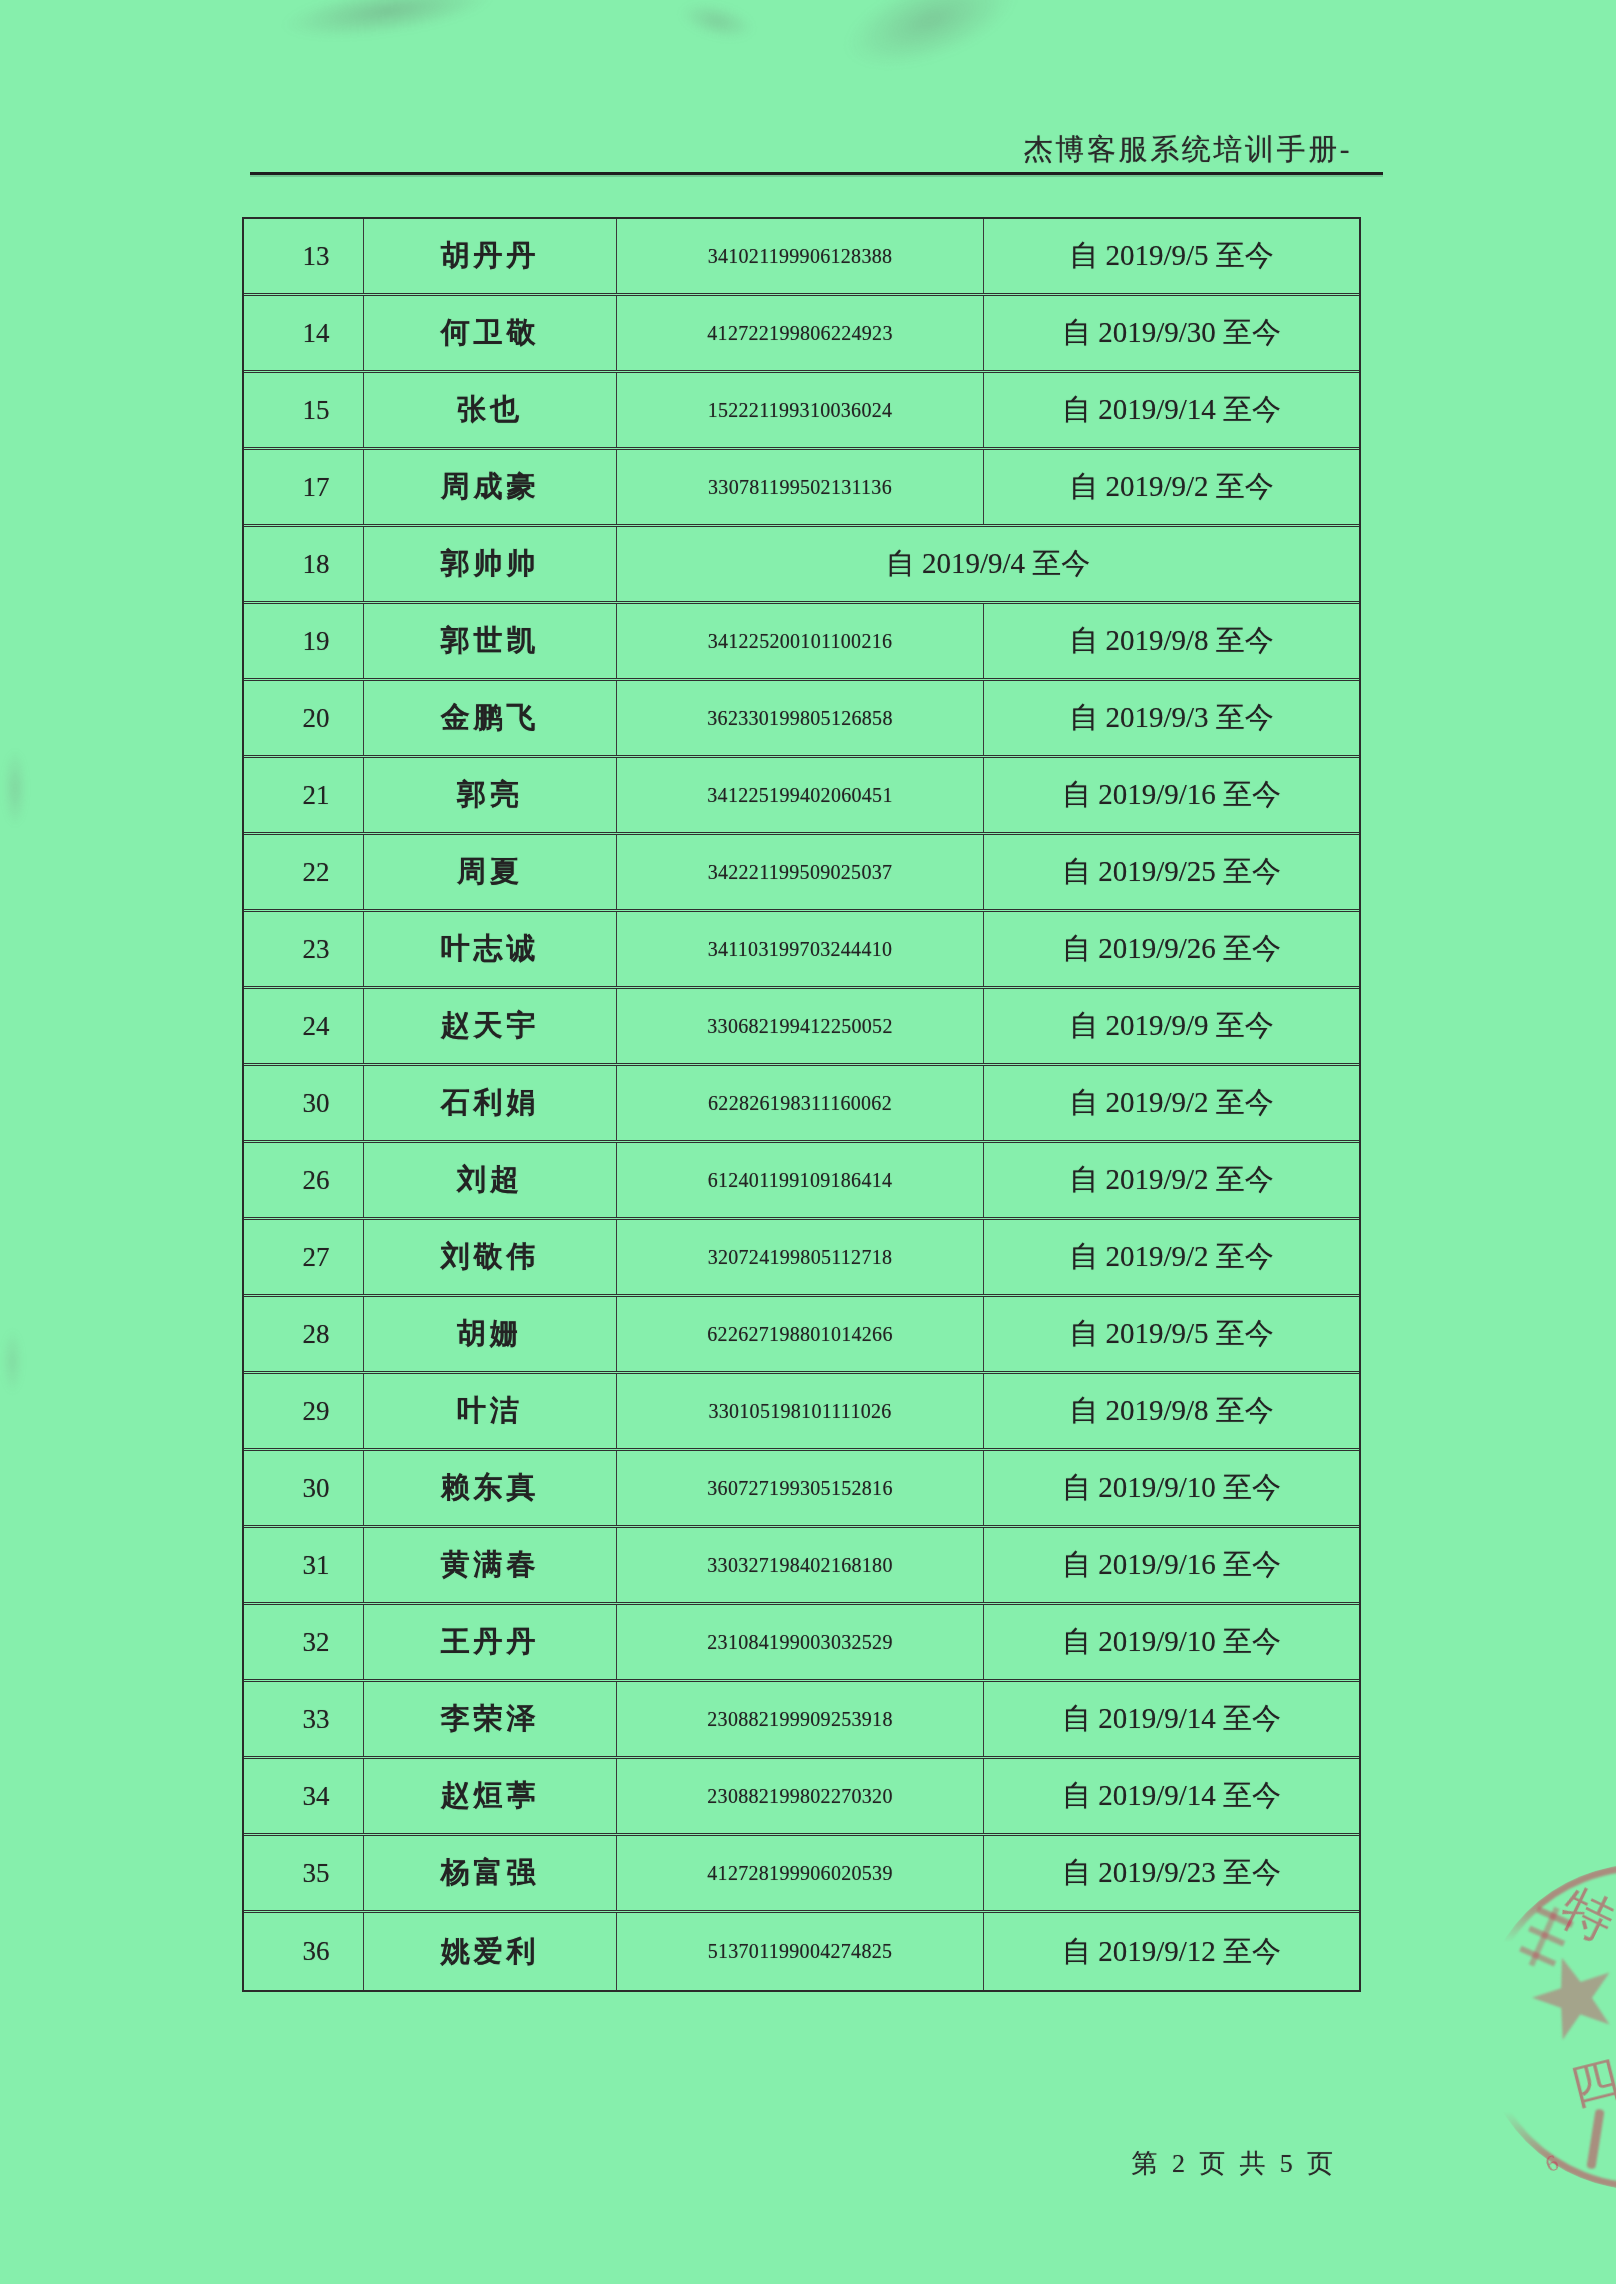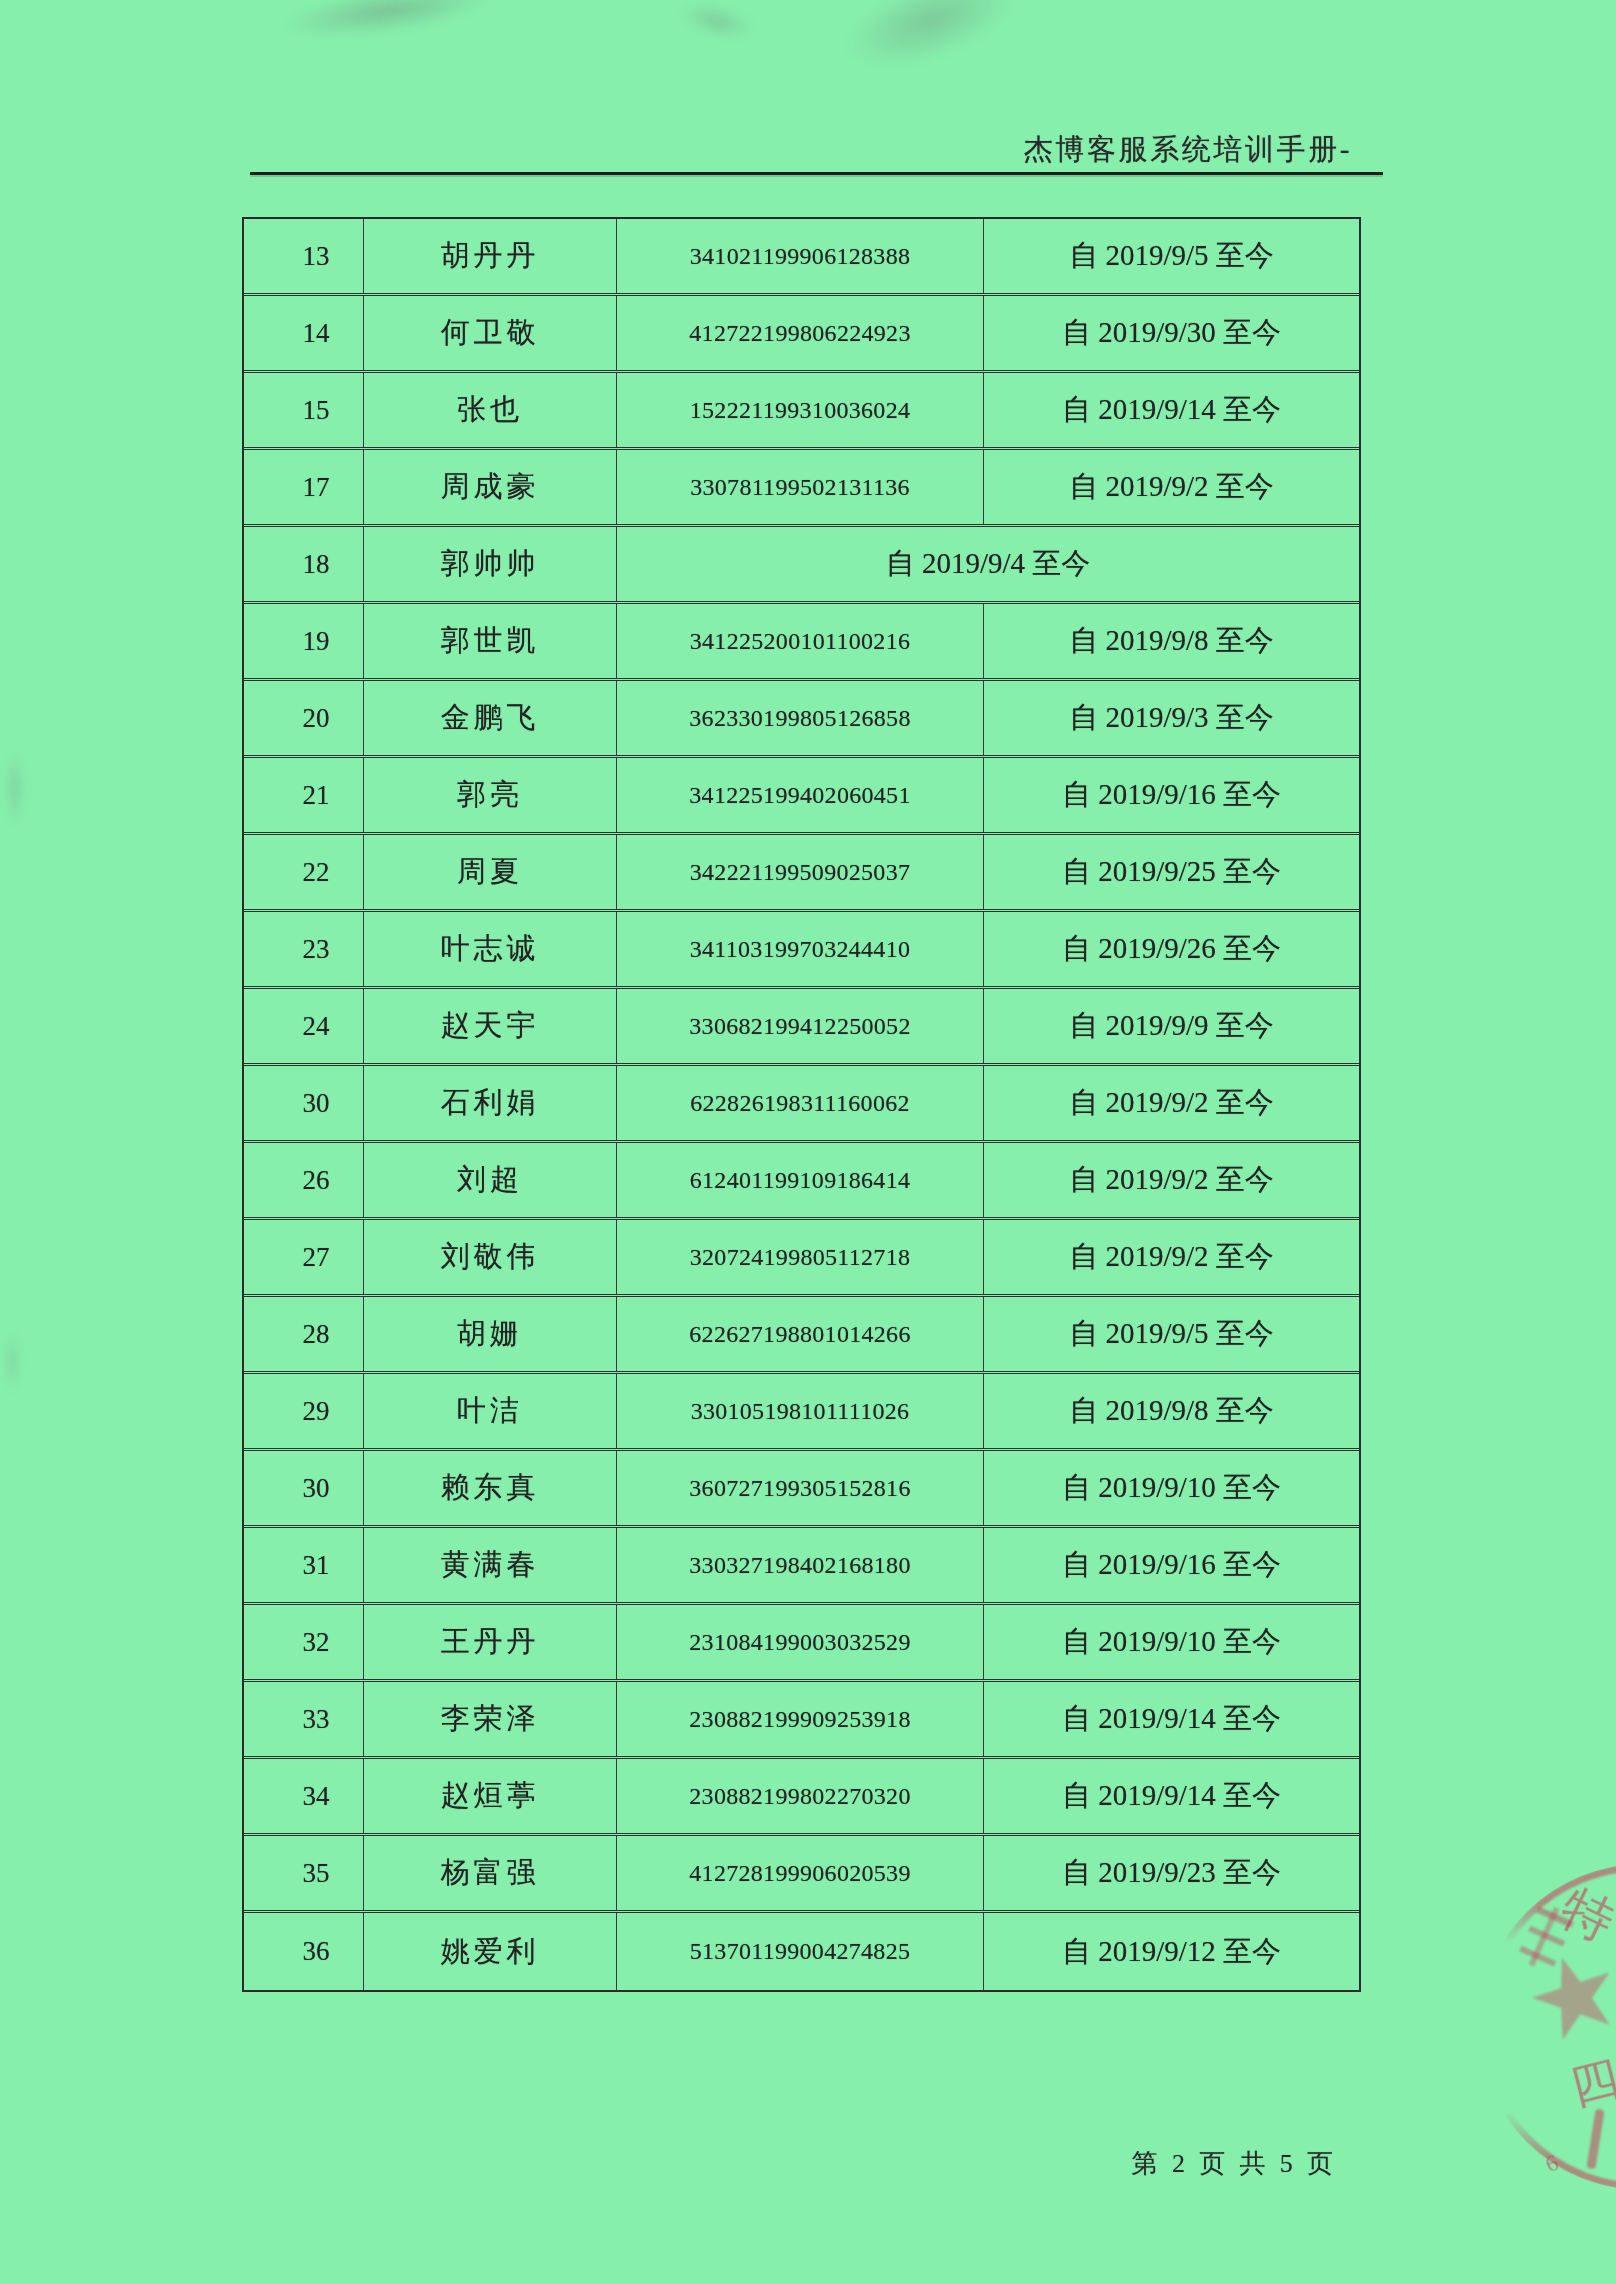--- a/index.html
+++ b/index.html
@@ -42,22 +42,22 @@
   .row{display:flex;height:77px;box-sizing:border-box;border-bottom:3.3px double #2f2f2f;}
   .row:last-child{border-bottom:none;}
   .cell{
     box-sizing:border-box;border-right:1.3px solid #3a3a3a;
     display:flex;align-items:center;justify-content:center;
     text-shadow:0 0 0.8px rgba(40,40,40,.5);
     white-space:nowrap;overflow:visible;
   }
   .cell:last-child{border-right:none;}
   .cell.no  {width:120px;font-size:27px;padding-left:25px;}
-  .cell.name{width:253px;font-size:29px;letter-spacing:3.9px;}
-  .cell.idn {width:367px;font-size:24px;letter-spacing:0.3px;}
+  .cell.name{width:253px;font-size:29px;letter-spacing:3.9px;font-weight:bold;}
+  .cell.idn {width:367px;font-size:20px;letter-spacing:0.3px;}
   .cell.per {flex:1;font-size:29px;}
 
   
   .footer-pageinfo{
     position:absolute;top:2146px;right:279px;
     font-size:26px;letter-spacing:3.9px;color:#2a2a2a;
     text-shadow:0 0 0.8px rgba(40,40,40,.5);white-space:nowrap;
   }
 
   

